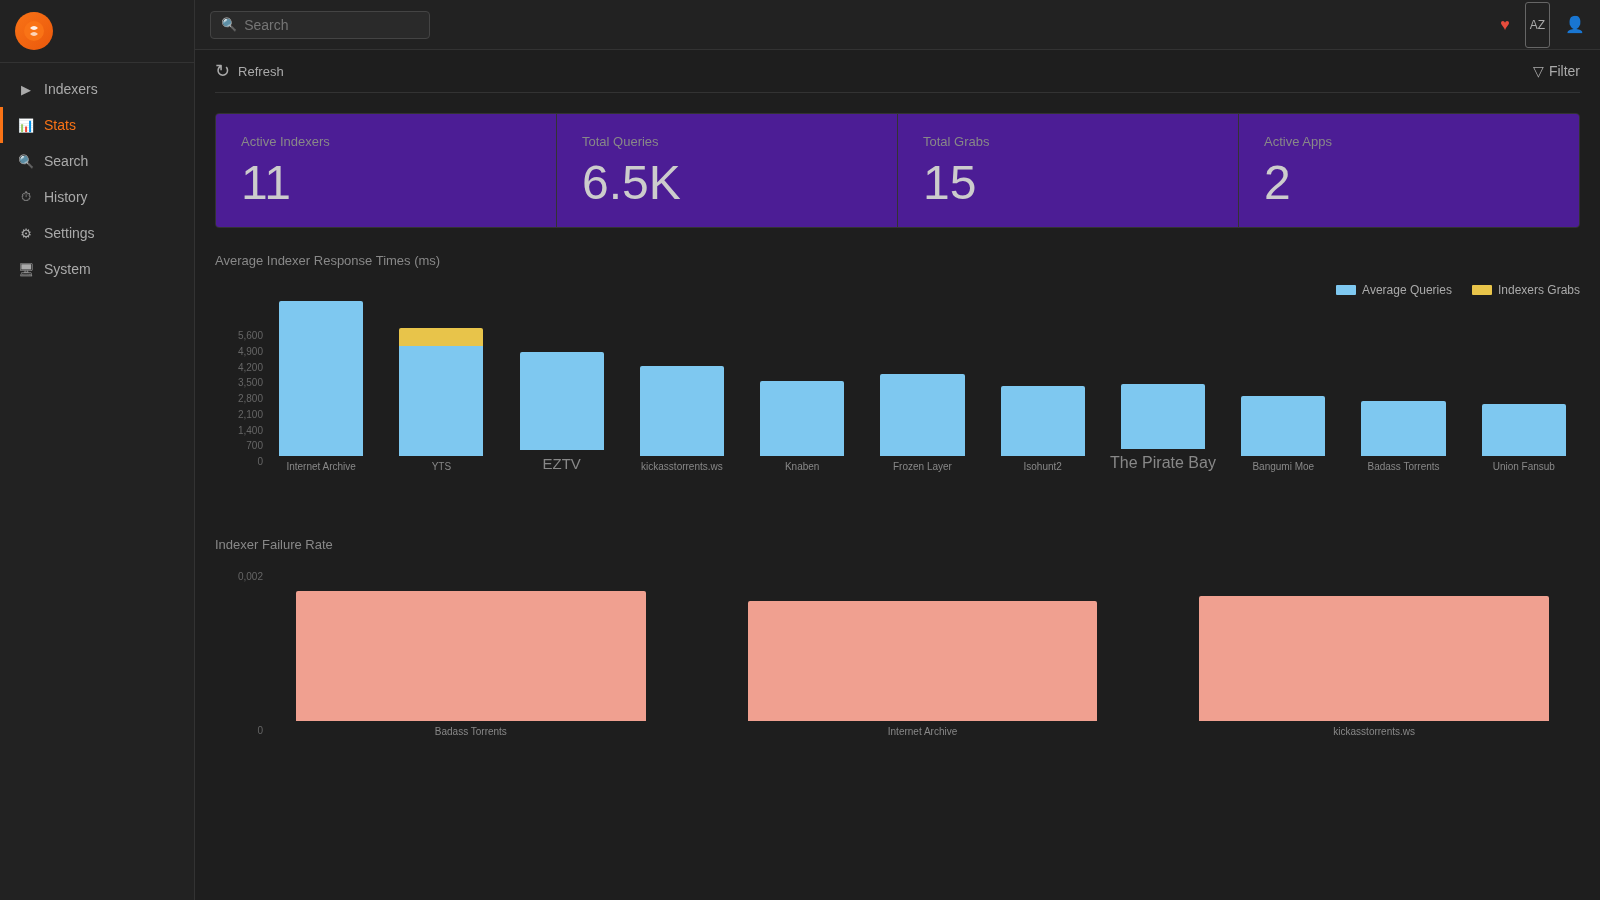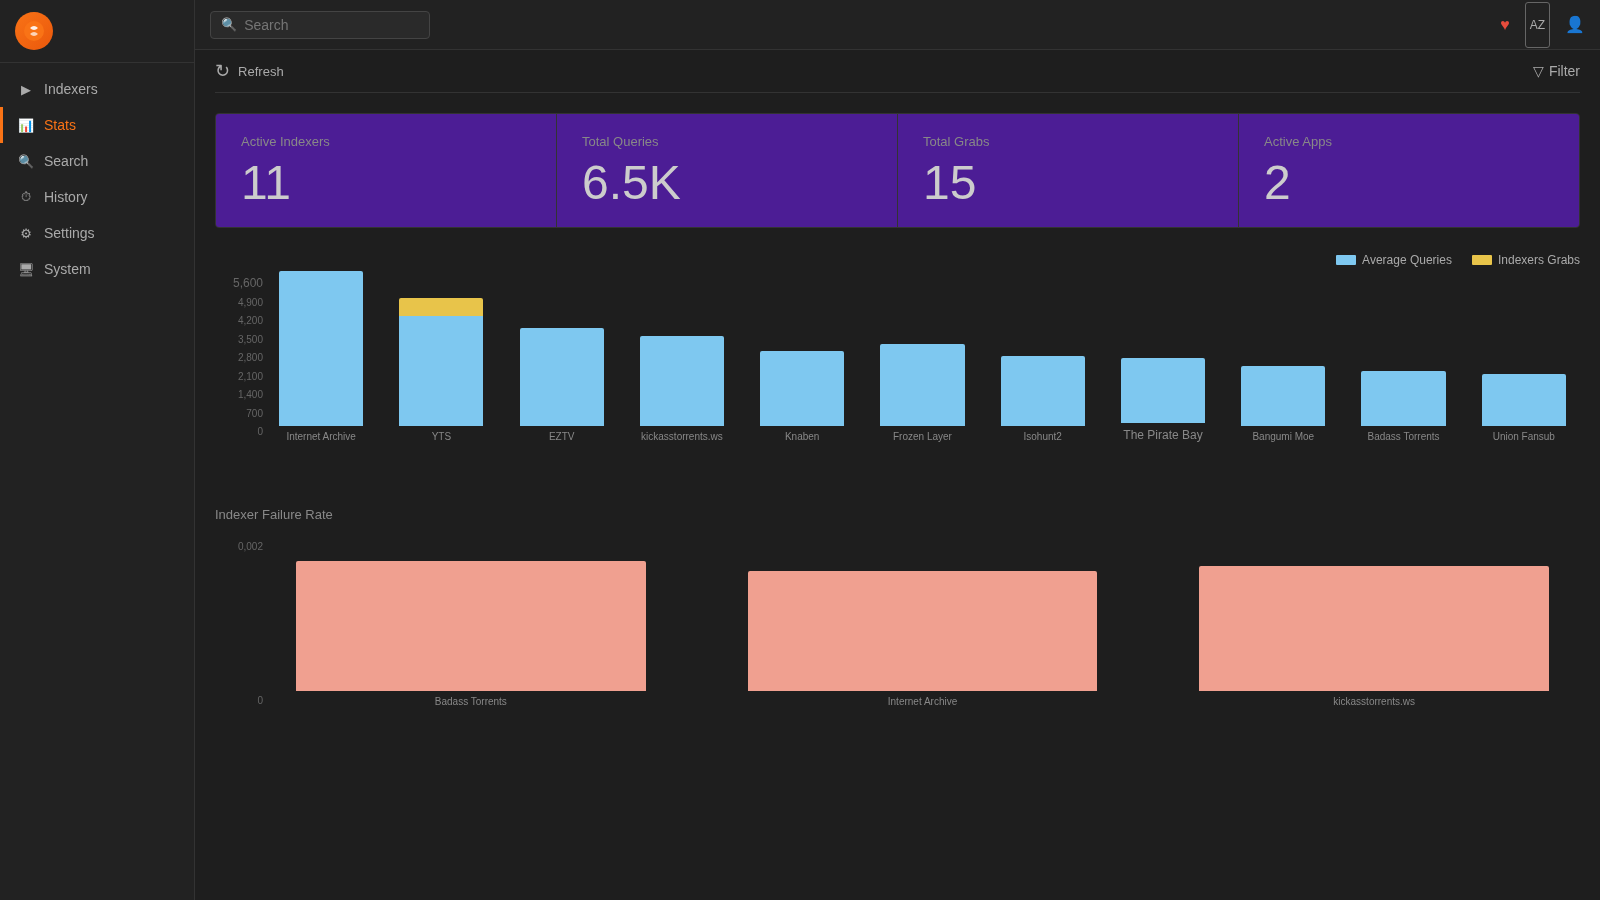--- a/index.html
+++ b/index.html
@@ -285,35 +285,36 @@
         <div class="stat-label">Total Grabs</div>
         <div class="stat-value">15</div>
       </div>
       <div class="stat-card">
         <div class="stat-label">Active Apps</div>
         <div class="stat-value">2</div>
       </div>
     </div>
 
     <div class="chart-section">
+      <div class="chart-title">Average Indexer Response Times (ms)</div>
       <div class="chart-legend">
         <div class="legend-item">
           <div class="legend-color legend-blue"></div>
           <span>Average Queries</span>
         </div>
         <div class="legend-item">
           <div class="legend-color legend-gold"></div>
           <span>Indexers Grabs</span>
         </div>
       </div>
 
       <div style="display:flex; align-items:flex-end; padding-left:50px; padding-bottom:35px; height:200px; position:relative;">
 
         <div style="position:absolute; left:0; top:0; height:160px; display:flex; flex-direction:column; justify-content:space-between; text-align:right; width:48px;">
-          <span class="y-label" style="font-size:12px;color:#666;">5,600</span>
+          <span class="y-label" style="font-size:10px;color:#666;margin-top:24px;">5,600</span>
           <span class="y-label" style="font-size:10px;color:#666;">4,900</span>
           <span class="y-label" style="font-size:10px;color:#666;">4,200</span>
           <span class="y-label" style="font-size:10px;color:#666;">3,500</span>
           <span class="y-label" style="font-size:10px;color:#666;">2,800</span>
           <span class="y-label" style="font-size:10px;color:#666;">2,100</span>
           <span class="y-label" style="font-size:10px;color:#666;">1,400</span>
           <span class="y-label" style="font-size:10px;color:#666;">700</span>
           <span class="y-label" style="font-size:10px;color:#666;">0</span>
         </div>
 
@@ -331,21 +332,21 @@
               <div style="background:#e8c44a;width:75%;height:18px;border-radius:2px 2px 0 0;"></div>
               <div style="background:#7ec8f0;width:75%;height:110px;"></div>
             </div>
             <div style="font-size:10px;color:#888;margin-top:5px;text-align:center;">YTS</div>
           </div>
 
           <div style="display:flex;flex-direction:column;align-items:center;flex:1;">
             <div style="display:flex;flex-direction:column;align-items:center;width:100%;justify-content:flex-end;height:160px;">
               <div style="background:#7ec8f0;width:75%;height:98px;border-radius:2px 2px 0 0;"></div>
             </div>
-            <div style="font-size:10px;color:#888;margin-top:5px;text-align:center;">EZTV</div>
+            <div style="font-size:15px;color:#888;margin-top:5px;text-align:center;">EZTV</div>
           </div>
 
           <div style="display:flex;flex-direction:column;align-items:center;flex:1;">
             <div style="display:flex;flex-direction:column;align-items:center;width:100%;justify-content:flex-end;height:160px;">
               <div style="background:#7ec8f0;width:75%;height:90px;border-radius:2px 2px 0 0;"></div>
             </div>
             <div style="font-size:10px;color:#888;margin-top:5px;text-align:center;white-space:nowrap;">kickasstorrents.ws</div>
           </div>
 
           <div style="display:flex;flex-direction:column;align-items:center;flex:1;">
@@ -366,21 +367,21 @@
             <div style="display:flex;flex-direction:column;align-items:center;width:100%;justify-content:flex-end;height:160px;">
               <div style="background:#7ec8f0;width:75%;height:70px;border-radius:2px 2px 0 0;"></div>
             </div>
             <div style="font-size:10px;color:#888;margin-top:5px;text-align:center;">Isohunt2</div>
           </div>
 
           <div style="display:flex;flex-direction:column;align-items:center;flex:1;">
             <div style="display:flex;flex-direction:column;align-items:center;width:100%;justify-content:flex-end;height:160px;">
               <div style="background:#7ec8f0;width:75%;height:65px;border-radius:2px 2px 0 0;"></div>
             </div>
-            <div style="font-size:12px;color:#888;margin-top:5px;text-align:center;white-space:nowrap;">The Pirate Bay</div>
+            <div style="font-size:16px;color:#888;margin-top:5px;text-align:center;white-space:nowrap;">The Pirate Bay</div>
           </div>
 
           <div style="display:flex;flex-direction:column;align-items:center;flex:1;">
             <div style="display:flex;flex-direction:column;align-items:center;width:100%;justify-content:flex-end;height:160px;">
               <div style="background:#7ec8f0;width:75%;height:60px;border-radius:2px 2px 0 0;"></div>
             </div>
             <div style="font-size:10px;color:#888;margin-top:5px;text-align:center;">Bangumi Moe</div>
           </div>
 
           <div style="display:flex;flex-direction:column;align-items:center;flex:1;">

